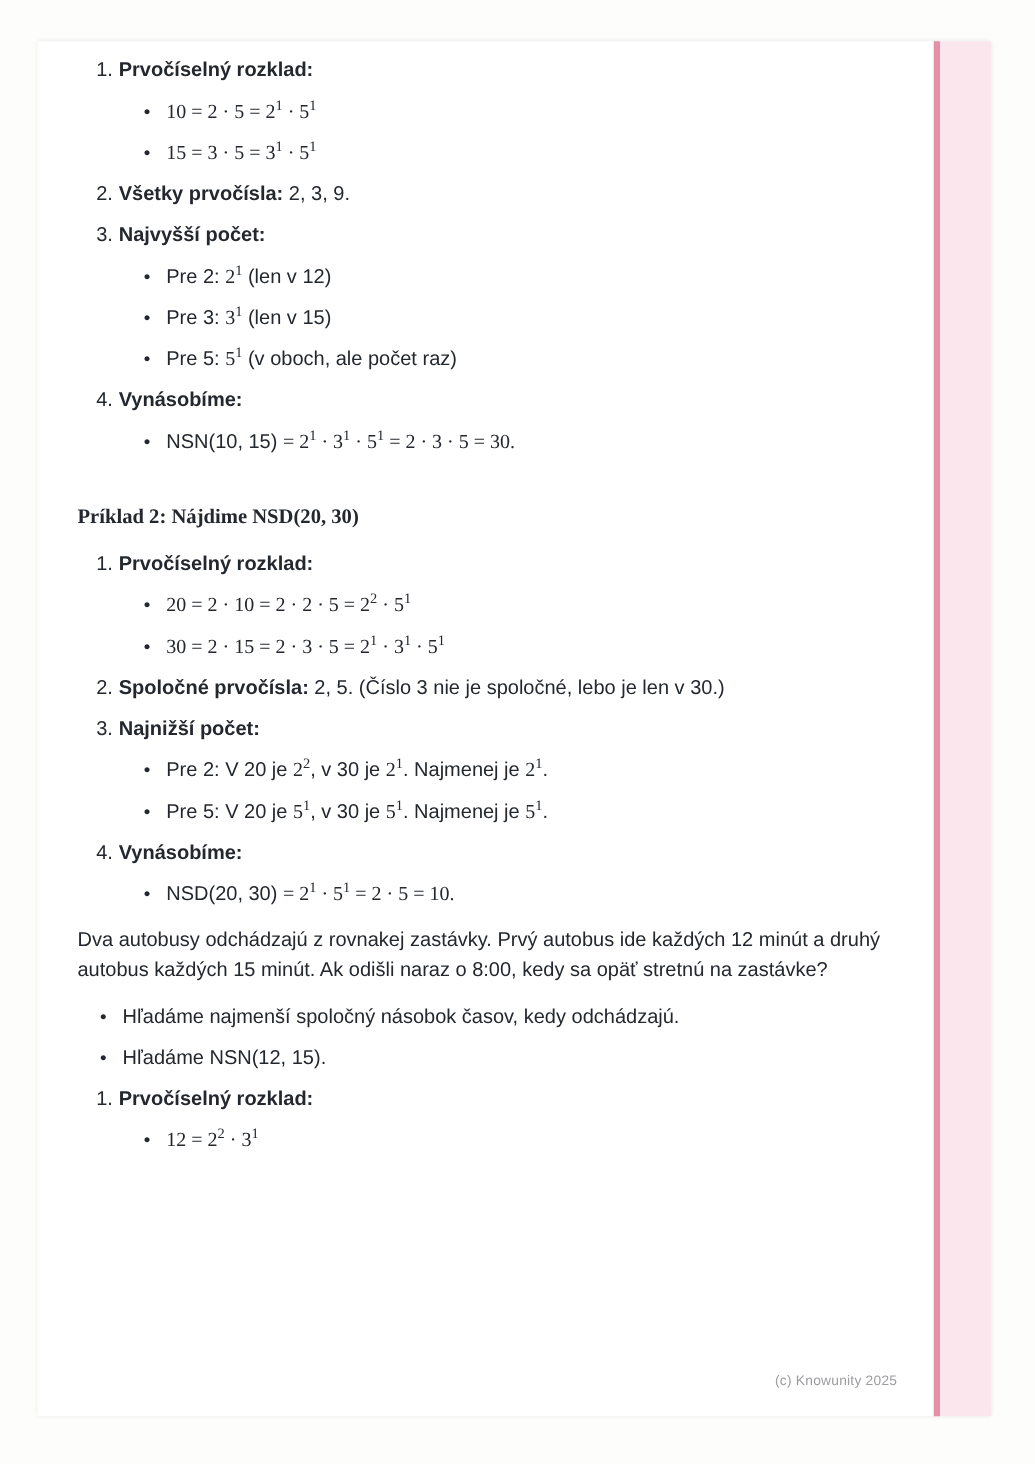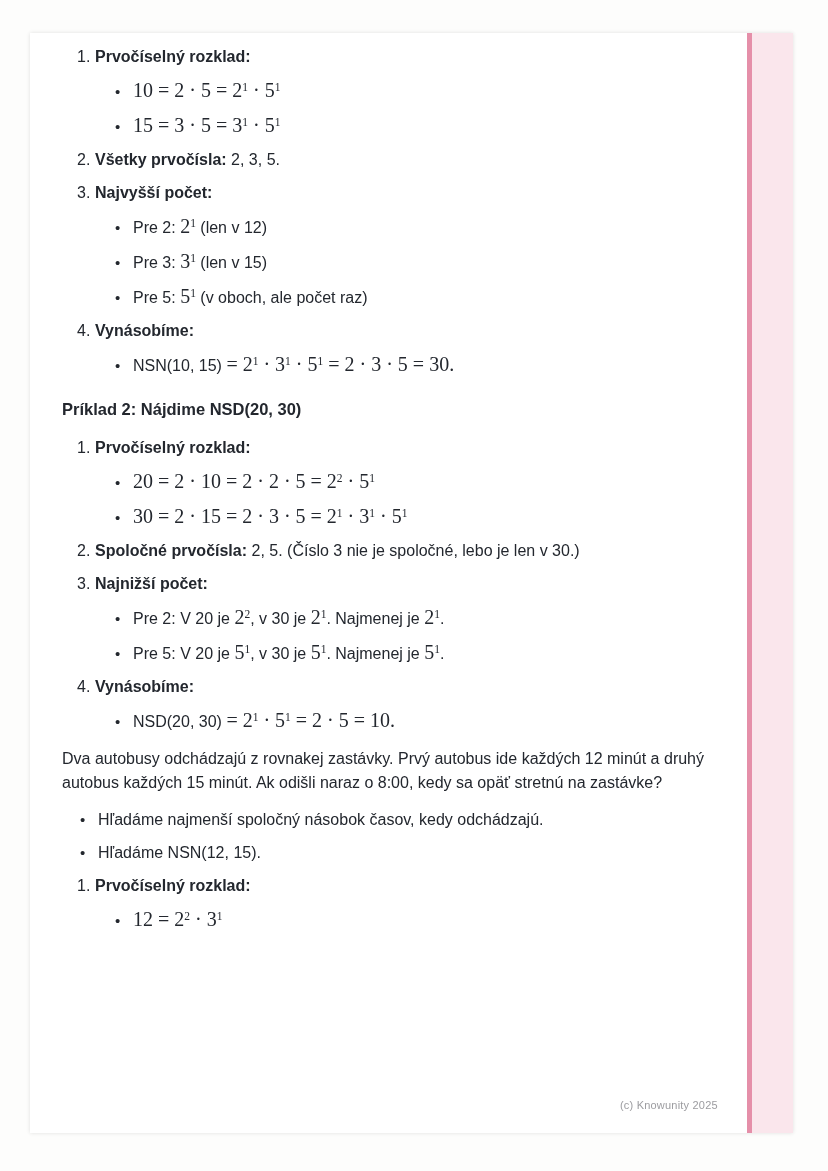--- a/index.html
+++ b/index.html
@@ -15,24 +15,24 @@
     background:var(--card-background);box-shadow:0 0 4px rgba(0,0,0,.12);}
   .stripe{position:absolute;top:0;right:0;width:46px;height:100%;
     background:var(--stripe-color);border-left:5px solid var(--stripe-edge-color);}
   .content{position:absolute;left:32px;top:4px;width:642px;}
   .line{display:flex;align-items:baseline;margin:7px 0;line-height:26px;font-size:16px;}
   .line .marker{flex:0 0 18px;width:18px;}
   .oli{padding-left:15px;}
   .uli1{padding-left:18px;}
   .uli2{padding-left:53px;}
   .uli1 .marker,.uli2 .marker{font-size:15px;}
-  .h{display:block;font-weight:bold;font-size:16.5px;margin:17px 0 13px;}
+  .h{display:block;font-weight:bold;font-size:16.5px;margin:33px 0 13px;font-family:Liberation Serif, serif;}
   .p{display:block;text-align:justify;line-height:24px;margin:12px 0 12px;}
   .bold{font-weight:bold;}
-  .math{font-family:"Liberation Serif","DejaVu Serif",serif;font-size:20px;}
+  .math{font-family:"Liberation Serif","DejaVu Serif",serif;font-size:16px;}
   sup.math{font-size:11.5px;line-height:0;}
   .watermark{position:absolute;left:620px;top:1099px;width:130px;text-align:left;
     font-size:11px;color:var(--watermark-color);z-index:5;letter-spacing:.2px;}
 </style>
 </head>
 <body>
 
 <div class="viewport">
   <div class="card">
     <div class="stripe"></div>
@@ -44,21 +44,21 @@
         <div class="line uli2">
           <span class="marker bullet">•</span>
           <span class="text"><span class="math">10 = 2 · 5 = 2</span><sup class="math">1</sup><span class="math"> · 5</span><sup class="math">1</sup></span>
         </div>
         <div class="line uli2">
           <span class="marker bullet">•</span>
           <span class="text"><span class="math">15 = 3 · 5 = 3</span><sup class="math">1</sup><span class="math"> · 5</span><sup class="math">1</sup></span>
         </div>
         <div class="line oli">
           <span class="marker">2.</span>
-          <span class="text"><span class=" bold">Všetky prvočísla:</span><span class=""> 2, 3, 5.</span></span>
+          <span class="text"><span class=" bold">Všetky prvočísla:</span><span class=""> 2, 3, 9.</span></span>
         </div>
         <div class="line oli">
           <span class="marker">3.</span>
           <span class="text"><span class=" bold">Najvyšší počet:</span></span>
         </div>
         <div class="line uli2">
           <span class="marker bullet">•</span>
           <span class="text"><span class="">Pre 2: </span><span class="math">2</span><sup class="math">1</sup><span class=""> (len v 12)</span></span>
         </div>
         <div class="line uli2">

